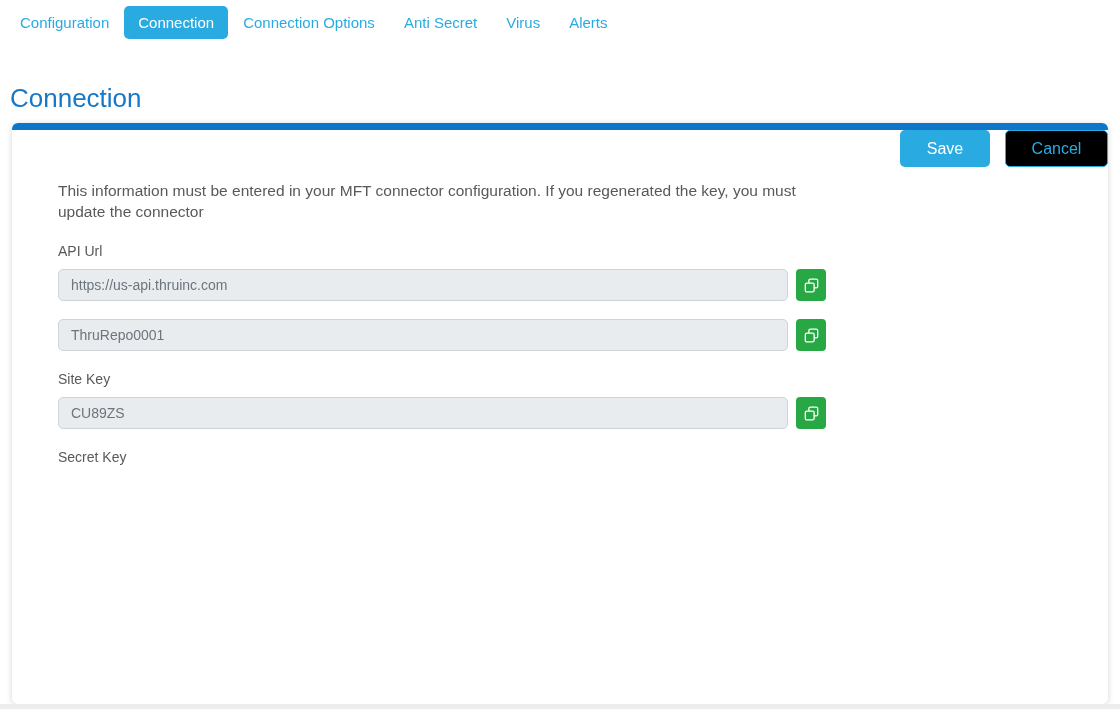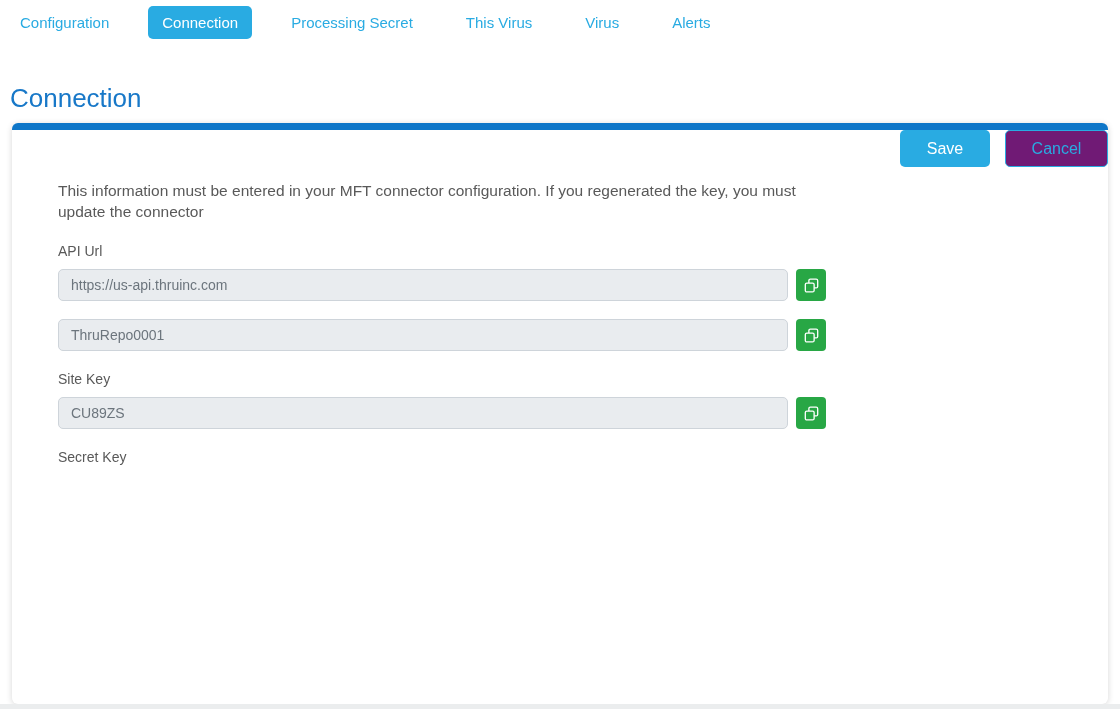--- a/index.html
+++ b/index.html
@@ -11,21 +11,21 @@
   }
   .page {
     width: 1120px;
     background: #ffffff;
     padding-top: 4px;
   }
   
   .tabs {
     display: flex;
     align-items: flex-start;
-    gap: 25px;
+    gap: 1px;
     padding: 2px 0 0 6px;
   }
   .tab {
     font-family: inherit;
     font-size: 15px;
     color: #29abe2;
     background: transparent;
     border: none;
     padding: 8px 14px;
     border-radius: 5px;
@@ -126,35 +126,35 @@
     cursor: pointer;
   }
   .btn-save {
     width: 90px;
     background: #29abe2;
     color: #ffffff;
     border: none;
   }
   .btn-cancel {
     width: 103px;
-    background: #701a75;
+    background: #000000;
     color: #29abe2;
     border: 1px solid #29abe2;
   }
 </style>
 </head>
 <body>
 
 <div class="page">
 
   <nav class="tabs">
       <button class="tab">Configuration</button>
       <button class="tab active">Connection</button>
-      <button class="tab">Processing Secret</button>
-      <button class="tab">This Virus</button>
+      <button class="tab">Connection Options</button>
+      <button class="tab">Anti Secret</button>
       <button class="tab">Virus</button>
       <button class="tab">Alerts</button>
     </nav>
 
   <h1 class="page-title">Connection</h1>
 
   <div class="panel">
     <div class="panel-body">
 
       <p class="desc">This information must be entered in your MFT connector configuration. If you regenerated the key, you must update the connector</p>

